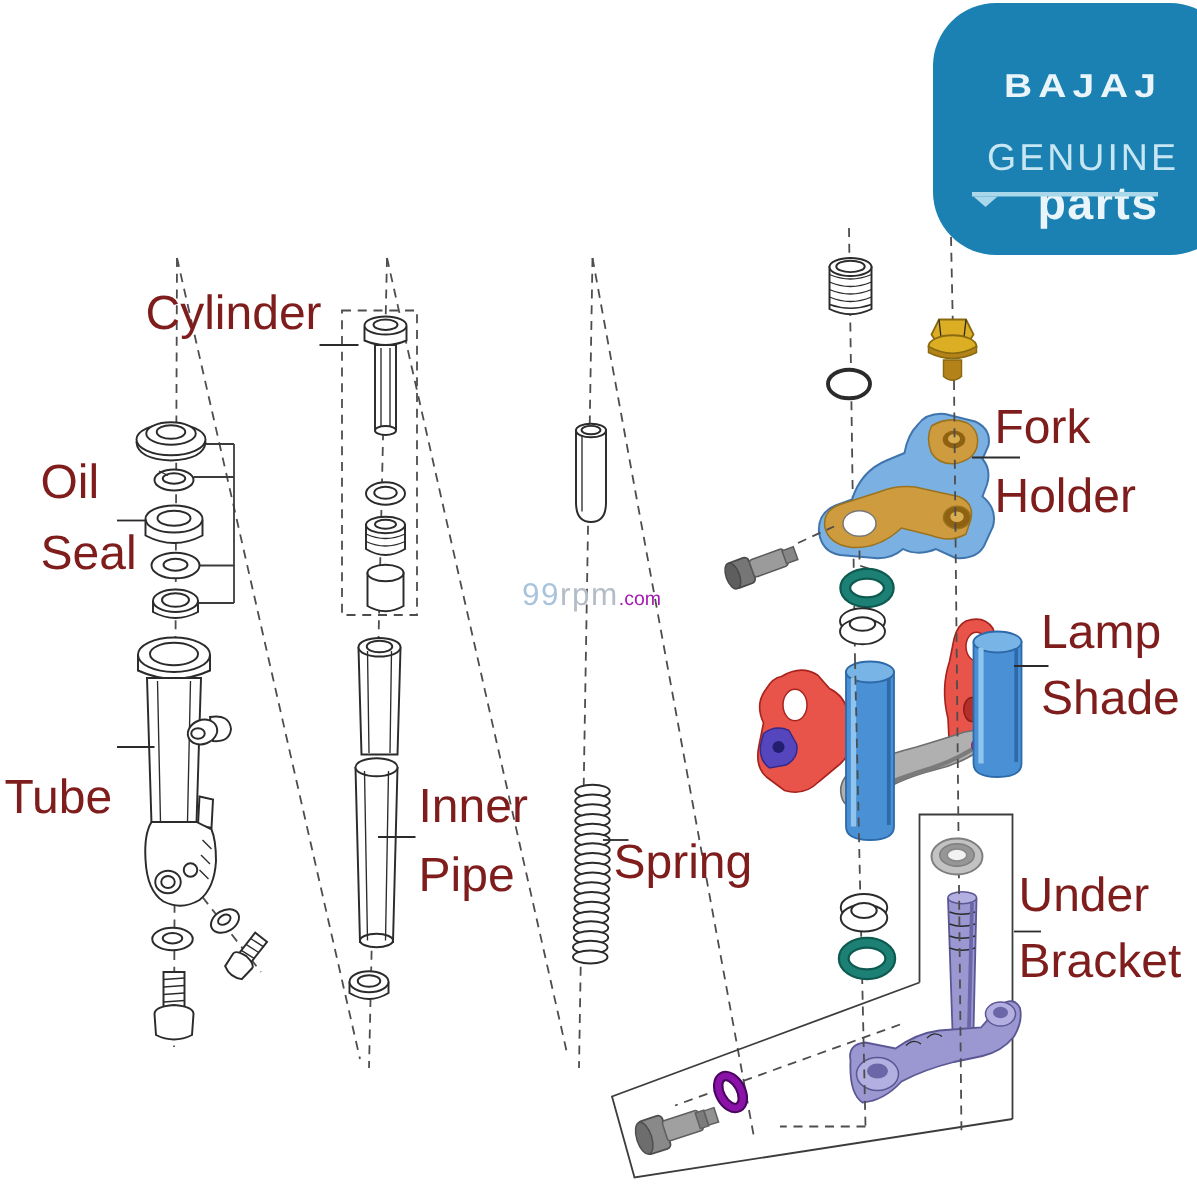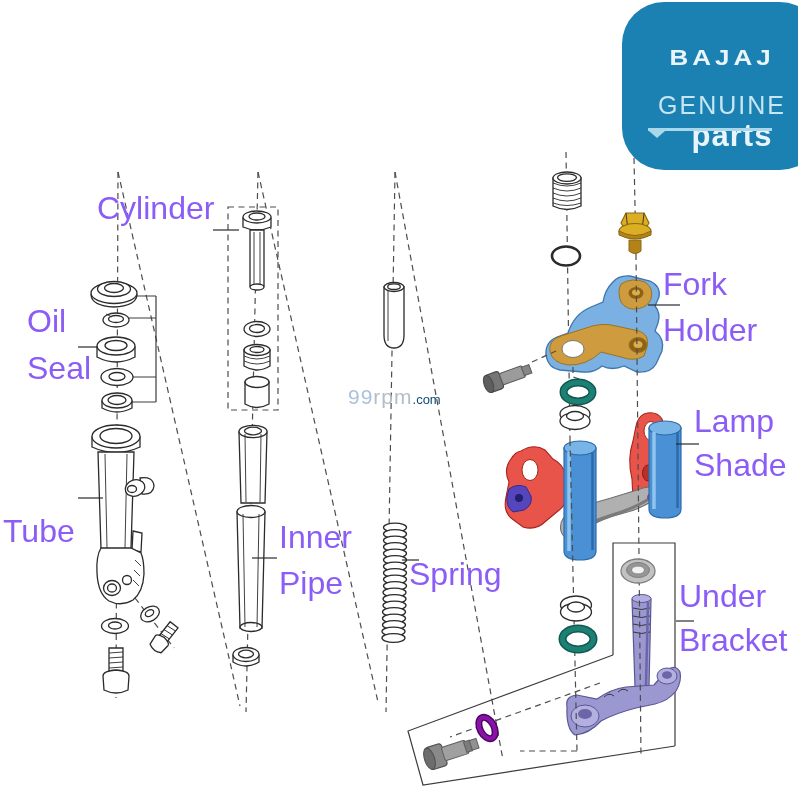--- a/index.html
+++ b/index.html
@@ -311,24 +311,24 @@
     <path class="leader" d="M78,498 L103,498"></path>
     <path class="leader" d="M252,558 L277,558"></path>
     <path class="leader" d="M402,560 L419,560"></path>
     <path class="leader" d="M648,305 L680,305"></path>
     <path class="leader" d="M676,444 L699,444"></path>
     <path class="leader" d="M676,621 L694,621"></path>
   </g>
 </svg>
 
 <div id="watermark">
-  <span style="color: rgb(169, 195, 221);">99</span><span style="color: rgb(180, 188, 198);">rpm</span><span class="wm-suffix" style="color: #0c4a6e;">.com</span>
+  <span style="color: rgb(169, 195, 221);">99</span><span style="color: rgb(180, 188, 198);">rpm</span><span class="wm-suffix" style="color: #a21caf;">.com</span>
 </div>
 
-<div id="labels" style="color: #8b5cf6;">
+<div id="labels" style="color: #7f1d1d;">
   <div class="lbl" style="left:97px;top:192px">Cylinder</div>
   <div class="lbl" style="left:27px;top:305px">Oil</div>
   <div class="lbl" style="left:27px;top:352px">Seal</div>
   <div class="lbl" style="left:3px;top:515px">Tube</div>
   <div class="lbl" style="left:279px;top:521px">Inner</div>
   <div class="lbl" style="left:279px;top:567px">Pipe</div>
   <div class="lbl" style="left:409px;top:558px">Spring</div>
   <div class="lbl" style="left:663px;top:268px">Fork</div>
   <div class="lbl" style="left:663px;top:314px">Holder</div>
   <div class="lbl" style="left:694px;top:405px">Lamp</div>

